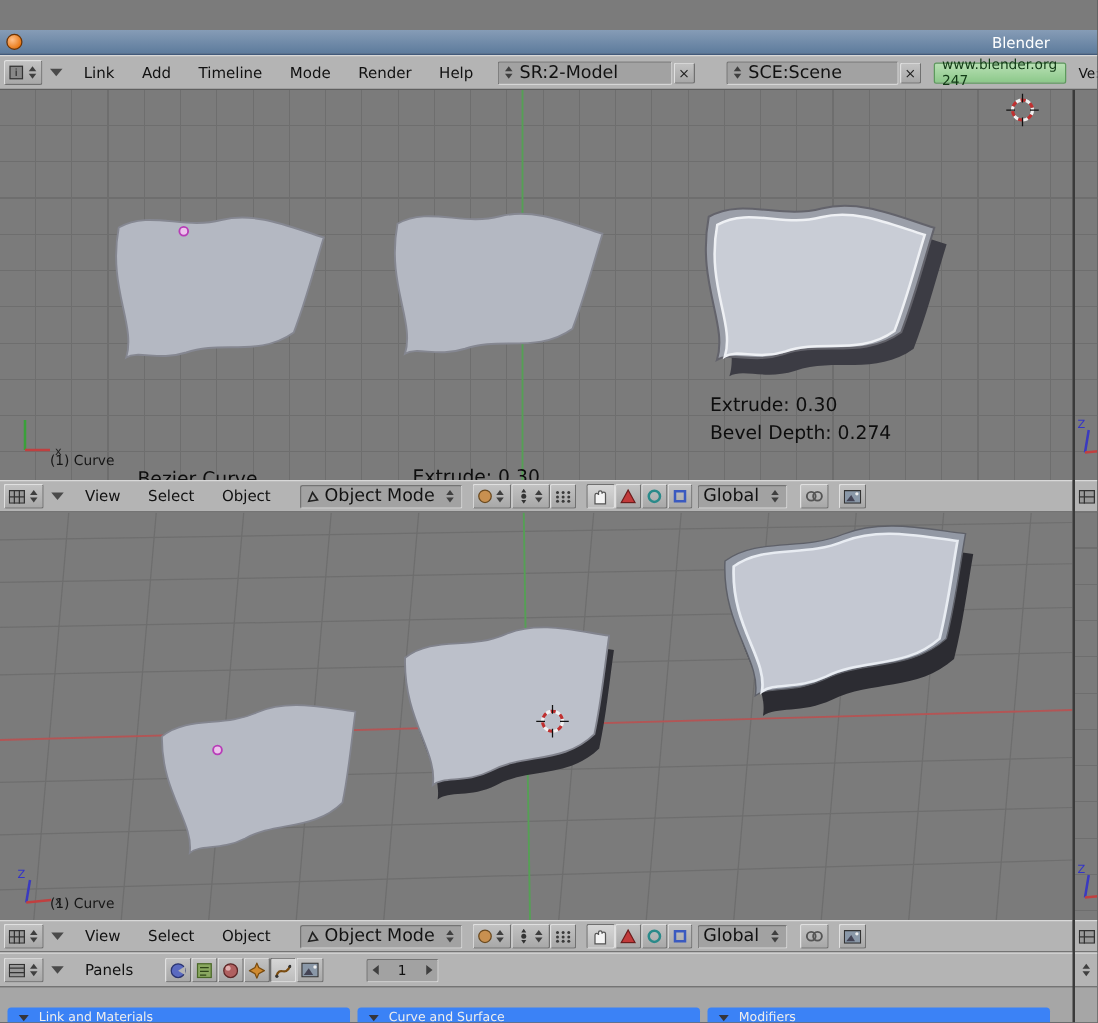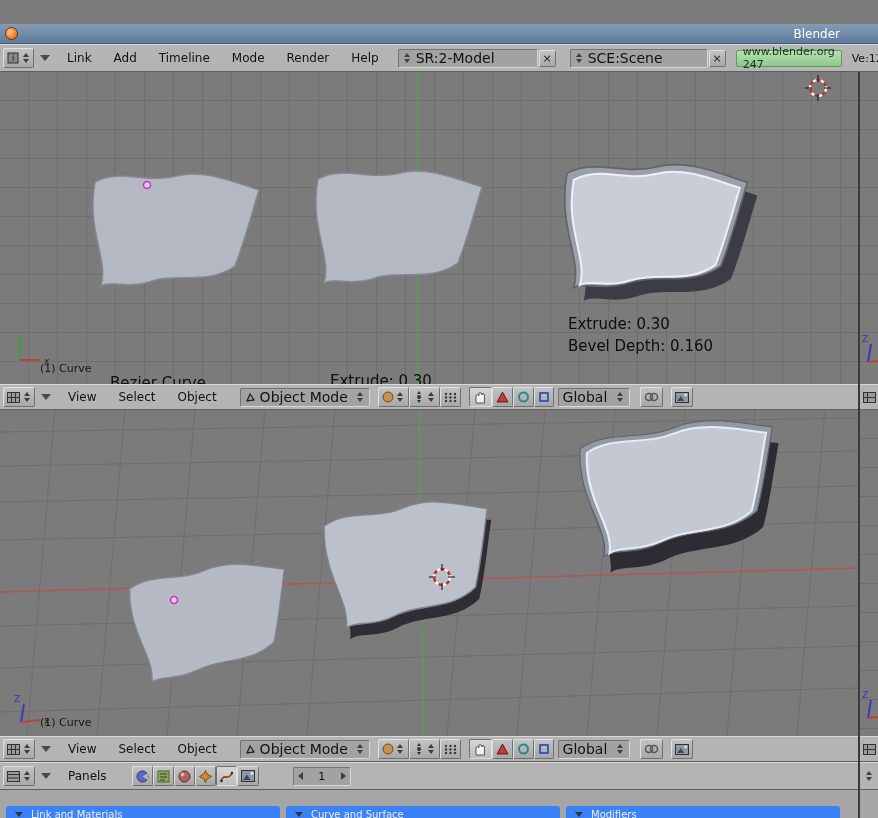--- a/index.html
+++ b/index.html
@@ -115,21 +115,21 @@
         <span class="stp">
             <i class="up"></i>
             <i class="dn"></i>
           </span>
         <span>SR:2-Model</span>
       </div>
       <div class="raised xbtn">
           <span>×</span>
         </div>
     </div>
-    <div style="display:flex;align-items:center;margin-left:14px;">
+    <div style="display:flex;align-items:center;margin-left:25px;">
       <div class="recess combo" style="width:138px;">
         <span class="stp">
             <i class="up"></i>
             <i class="dn"></i>
           </span>
         <span>SCE:Scene</span>
       </div>
       <div class="raised xbtn">
           <span>×</span>
         </div>
@@ -169,21 +169,21 @@
       <g transform="translate(16,262)">
         <line x1="4" y1="26" x2="4" y2="2" stroke="#3aa03a" stroke-width="2"></line>
         <line x1="4" y1="26" x2="24" y2="26" stroke="#c04040" stroke-width="2"></line>
         <text x="28" y="30" font-size="9" fill="#222">x</text>
       </g>
     </svg>
     <div class="vp-label" style="left:110px;top:302px;">Bezier Curve</div>
     <div class="vp-label" style="left:330px;top:300px;">Extrude: 0.30</div>
 
     <div class="vp-label" style="left:568px;top:243px;">Extrude: 0.30</div>
-    <div class="vp-label" style="left:568px;top:265px;">Bevel Depth: 0.160</div>
+    <div class="vp-label" style="left:568px;top:265px;">Bevel Depth: 0.274</div>
     <div class="obj-info" style="left:40px;top:290px;">(1) Curve</div>
   </div>
 
   <div class="bheader vp-hdr" id="vp-hdr-1">
     <div class="raised icon-btn" style="margin-left:3px;">
       <svg width="13" height="11">
           <rect x="0.5" y="0.5" width="12" height="10" fill="#9a9a9a" stroke="#333"></rect>
           <line x1="4.5" y1="0" x2="4.5" y2="11" stroke="#333"></line>
           <line x1="8.5" y1="0" x2="8.5" y2="11" stroke="#333"></line>
           <line x1="0" y1="5.5" x2="13" y2="5.5" stroke="#333"></line>

